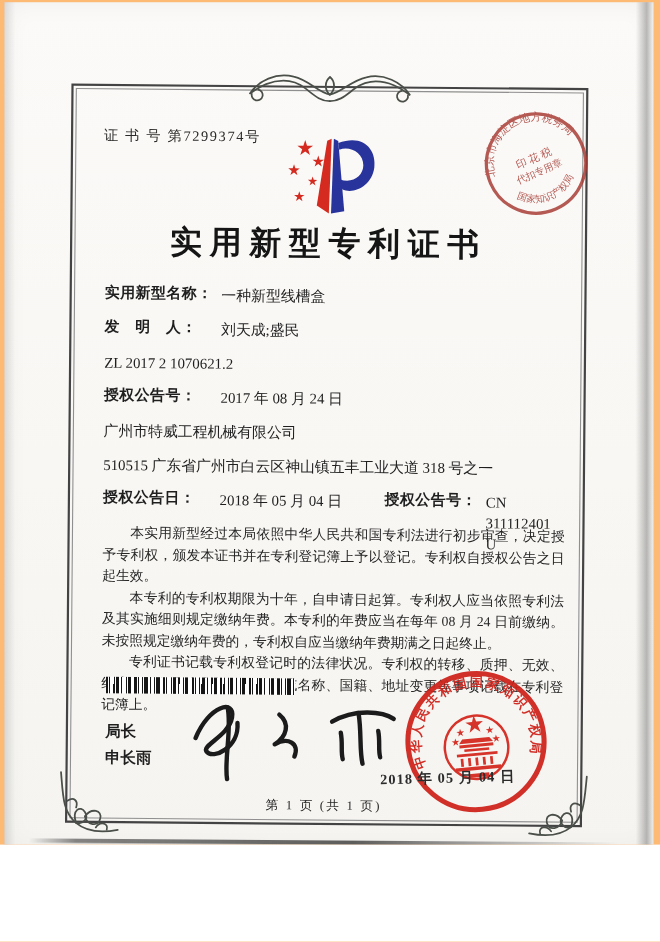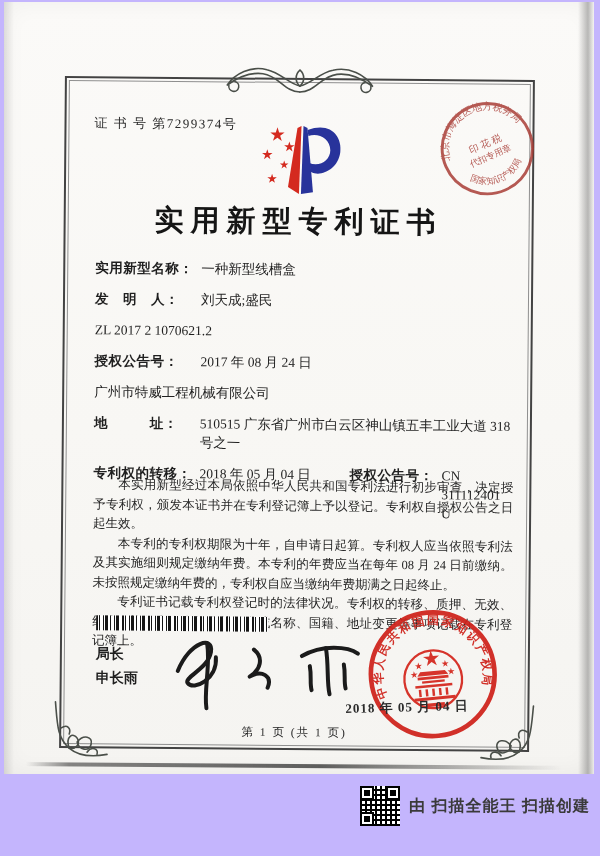--- a/index.html
+++ b/index.html
@@ -1,16 +1,16 @@
 <!DOCTYPE html>
 <html><head>
 <meta charset="utf-8">
 <style>
   html,body{margin:0;padding:0;background:#ffffff;}
-  .canvas{position:relative;width:600px;height:856px;overflow:hidden;background:#c4b5fd;
+  .canvas{position:relative;width:600px;height:768px;overflow:hidden;background:#fdba74;
           font-family:"Liberation Serif", serif;color:#1f1f1f;}
   .paper{position:absolute;left:4px;top:2px;width:590px;height:772px;
          background:linear-gradient(180deg,#fbfaf8 0%,#f8f7f4 55%,#f5f4f1 100%);
          box-shadow:inset 0 0 24px rgba(0,0,0,0.05);}
   .edge-right{position:absolute;right:0;top:0;width:16px;height:100%;
          background:linear-gradient(90deg,rgba(0,0,0,0) 0%,rgba(80,80,80,0.38) 62%,rgba(255,255,255,0) 100%);}
   .edge-left{position:absolute;left:0;top:0;width:10px;height:100%;
          background:linear-gradient(90deg,rgba(0,0,0,0.10),rgba(0,0,0,0));}
   .page-bottom-shadow{position:absolute;left:26px;top:764px;width:536px;height:4px;
          background:linear-gradient(90deg,rgba(0,0,0,0) 0%,rgba(40,40,40,0.55) 8%,rgba(30,30,30,0.7) 55%,rgba(0,0,0,0) 100%);
@@ -24,34 +24,34 @@
   .flourish-br{position:absolute;right:-14px;bottom:-16px;transform:scaleX(-1);}
   .cert-no{position:absolute;left:28px;top:36px;font-size:13px;letter-spacing:1.5px;color:#2a2a2a;}
   .logo{position:absolute;left:50%;top:42px;transform:translateX(-50%);}
   .title{position:absolute;left:0;top:122px;width:100%;text-align:center;
          font-size:29px;font-weight:bold;letter-spacing:7px;color:#151515;}
   .stamp-top{position:absolute;left:372px;top:18px;width:98px;height:98px;
          transform:rotate(-24deg);opacity:0.82;}
   
   .fields{position:absolute;left:30px;right:16px;top:180px;font-size:13.5px;line-height:19px;}
   .frow{display:flex;margin-bottom:12px;}
-  .flabel{width:106px;flex:0 0 106px;font-weight:600;letter-spacing:0.5px;white-space:nowrap;}
+  .flabel{width:106px;flex:0 0 106px;font-weight:600;letter-spacing:0.5px;white-space:nowrap;font-family:Liberation Mono, monospace;}
   .fvalue{flex:1;}
   .frow-split{display:flex;margin-bottom:12px;}
   .half1{width:256px;flex:0 0 256px;display:flex;}
   .half2{flex:1;display:flex;}
   .half2 .flabel{width:92px;flex:0 0 92px;}
   
   .paragraphs{position:absolute;left:30px;right:16px;top:397px;font-size:12.5px;
          line-height:19.5px;text-align:justify;color:#262626;}
   .paragraphs p{margin:0;text-indent:2em;}
   
   .barcode{position:absolute;left:34px;top:537px;width:172px;height:15px;
          background:repeating-linear-gradient(90deg,#161616 0 2px,#fff 2px 3px,#161616 3px 4px,#fff 4px 7px,#161616 7px 8px,#fff 8px 9px,#161616 9px 12px,#fff 12px 14px,#161616 14px 15px,#fff 15px 18px,#161616 18px 19px,#fff 19px 20px,#161616 20px 23px,#fff 23px 26px);}
-  .signer{position:absolute;left:34px;top:564px;font-size:14px;font-weight:600;line-height:24px;}
+  .signer{position:absolute;left:34px;top:576px;font-size:14px;font-weight:600;line-height:24px;}
   .signature{position:absolute;left:98px;top:540px;}
   .seal{position:absolute;left:304px;top:526px;width:134px;height:134px;transform:rotate(-6deg);opacity:0.93;}
   .seal-date{position:absolute;left:284px;top:617px;width:150px;font-size:13px;font-weight:bold;
          color:#2b2b2b;letter-spacing:1px;transform:rotate(-2deg);}
   .page-no{position:absolute;left:0;top:645px;width:100%;text-align:center;font-size:11.5px;letter-spacing:2px;}
   
   .watermark{position:absolute;left:360px;top:786px;display:flex;align-items:center;justify-content:space-between;}
   .qr{position:relative;width:40px;height:40px;margin-right:9px;
       background-image:repeating-linear-gradient(0deg,#000 0 2px,rgba(255,255,255,0) 2px 5px),
                        repeating-linear-gradient(90deg,#000 0 2px,#fff 2px 5px);}
@@ -148,26 +148,25 @@
           <span class="fvalue">ZL 2017 2 1070621.2</span>
         </div>
         <div class="frow">
           <span class="flabel">授权公告号：</span>
           <span class="fvalue">2017 年 08 月 24 日</span>
         </div>
         <div class="frow">
           <span class="fvalue">广州市特威工程机械有限公司</span>
         </div>
         <div class="frow">
-          <span class="flabel">地　　　址：</span>
           <span class="fvalue">510515 广东省广州市白云区神山镇五丰工业大道 318 号之一</span>
         </div>
         <div class="frow-split">
           <span class="half1">
-            <span class="flabel">专利权的转移：</span>
+            <span class="flabel">授权公告日：</span>
             <span class="fvalue">2018 年 05 月 04 日</span>
           </span>
           <span class="half2">
             <span class="flabel">授权公告号：</span>
             <span class="fvalue">CN 311112401 U</span>
           </span>
         </div>
       </div>
 
       <div class="paragraphs">

